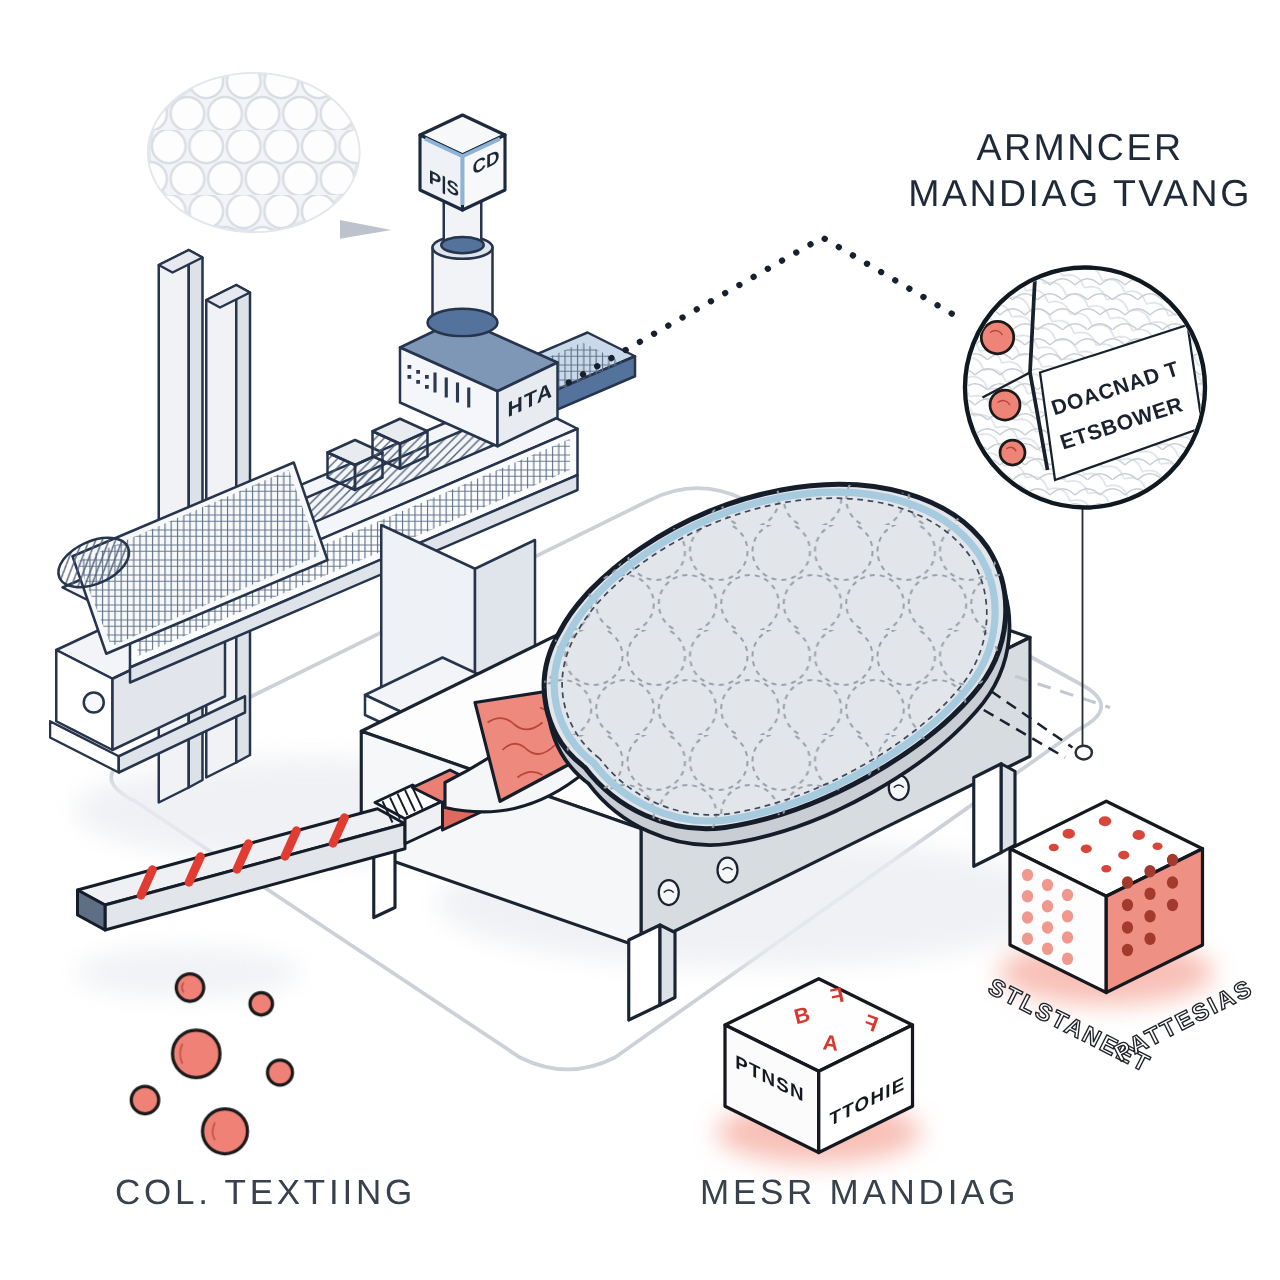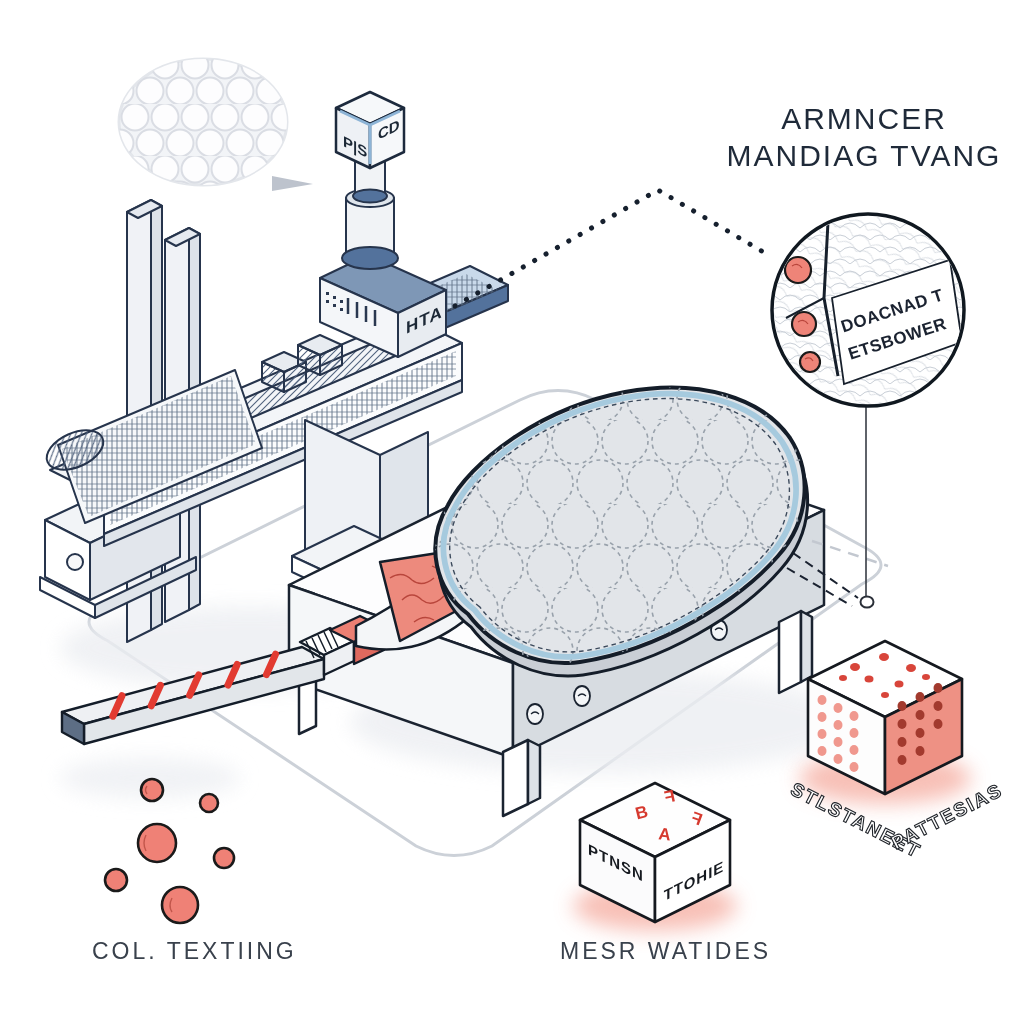--- a/index.html
+++ b/index.html
@@ -1,19 +1,19 @@
 <!DOCTYPE html>
 <html><head>
 <meta charset="utf-8">
 <style>
   html,body{margin:0;padding:0;background:#ffffff;}
   #stage{position:relative;width:1024px;height:1024px;background:#ffffff;overflow:hidden;
          font-family:"Liberation Sans", sans-serif;}
   #art{position:absolute;left:0;top:0;}
-  .caption{position:absolute;color:#39414c;font-size:23px;letter-spacing:3px;white-space:nowrap;}
+  .caption{position:absolute;color:#39414c;font-size:28px;letter-spacing:3px;white-space:nowrap;}
   #cap-bottom-left{left:92px;top:938px;}
   #cap-bottom-center{left:560px;top:938px;}
   #cap-top-right{left:690px;top:100px;width:348px;text-align:center;color:#1f2a39;
                  font-size:30px;letter-spacing:2px;line-height:37px;}
   svg text{font-family:"Liberation Sans", sans-serif;}
 </style>
 </head>
 <body>
 
 <div id="stage">
@@ -320,15 +320,15 @@
     <circle cx="180" cy="905" r="18"></circle>
     <path d="M146,835 q-4,8 0,16 M172,898 q-4,8 0,14 M147,786 q-3,4 0,8" fill="none" stroke="#c2564b" stroke-width="1.4"></path>
   </g>
 </svg>
 
 <div class="caption" id="cap-top-right">
   <div>ARMNCER</div>
   <div>MANDIAG TVANG</div>
 </div>
 <div class="caption" id="cap-bottom-left">COL. TEXTIING</div>
-<div class="caption" id="cap-bottom-center">MESR WATIDES</div>
+<div class="caption" id="cap-bottom-center">MESR MANDIAG</div>
 
 </div>
 
 </body></html>

